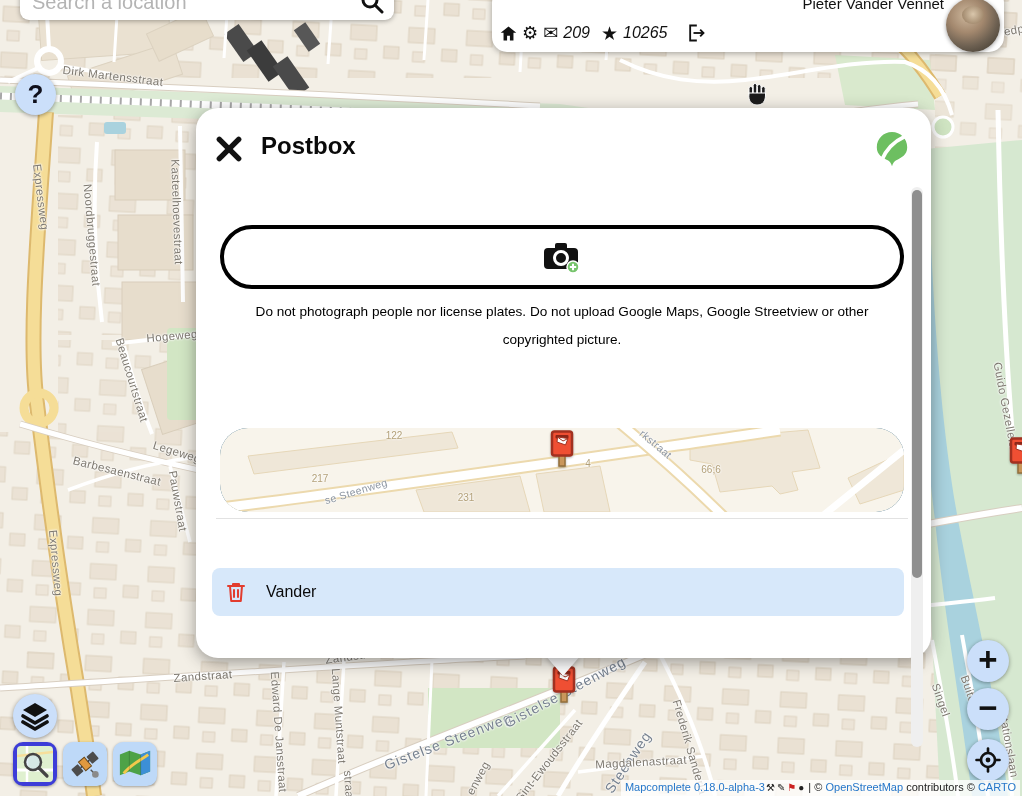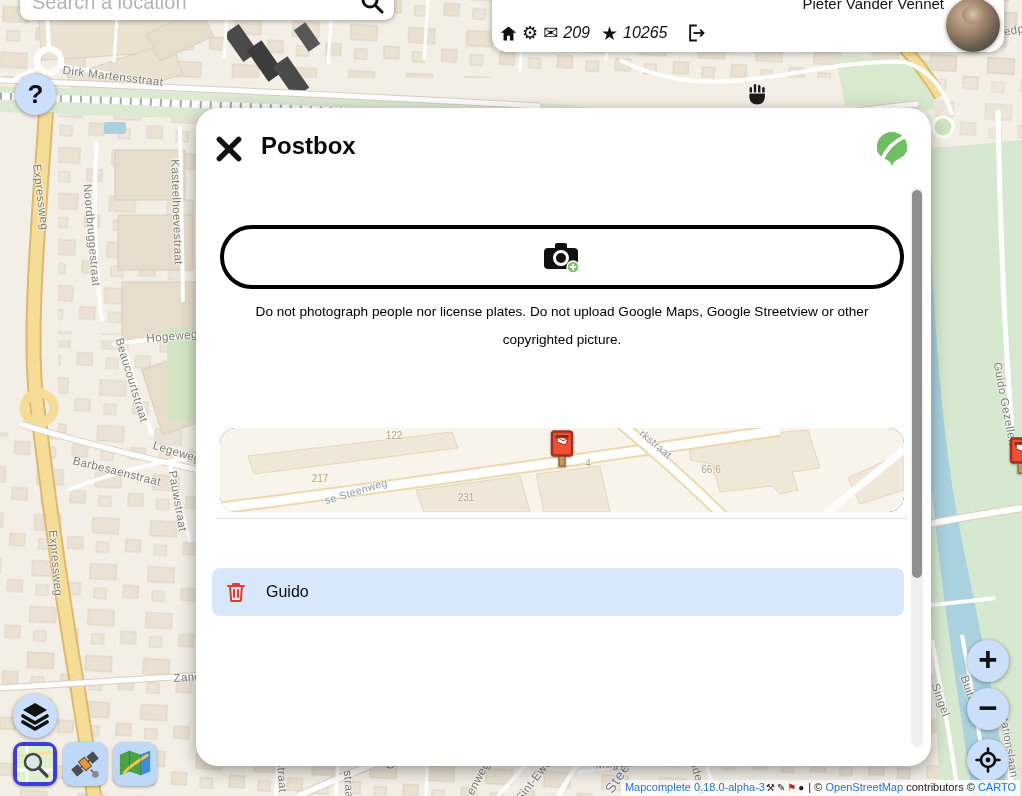--- a/index.html
+++ b/index.html
@@ -41,21 +41,21 @@
   .counter{font-size:16px;color:#111;margin-right:6px;font-style:italic;}
   .lang-select{margin-left:14px;width:248px;height:29px;background:#e2e2fb;border-radius:4px;
     display:flex;align-items:center;padding:0 8px;font-size:16px;color:#111;cursor:pointer;}
   .lang-select .chev{margin-left:auto;}
   .avatar{position:absolute;left:946px;top:-2px;width:54px;height:54px;border-radius:50%;z-index:7;
     background:radial-gradient(circle at 38% 32%,#cdb79c 0%,#a3886e 35%,#6e6152 62%,#453e33 88%);
     box-shadow:0 1px 4px rgba(0,0,0,.4);}
   .avatar::after{content:"";position:absolute;left:30%;top:14%;width:40%;height:34%;border-radius:50%;
     background:radial-gradient(circle at 50% 45%,#d9c6ab,#9d8468 80%);}
   
-  .modal{position:absolute;left:196px;top:108px;width:735px;height:658px;background:#fff;
+  .modal{position:absolute;left:196px;top:108px;width:735px;height:550px;background:#fff;
     border-radius:22px;box-shadow:0 4px 16px rgba(40,40,40,.45);z-index:10;}
   .modal-pointer{position:absolute;left:545px;top:655px;width:0;height:0;z-index:10;
     border-left:18px solid transparent;border-right:18px solid transparent;border-top:21px solid #fff;
     filter:drop-shadow(0 2px 2px rgba(0,0,0,.2));}
   .modal-header{position:absolute;left:0;top:0;right:0;height:76px;}
   .close-btn{position:absolute;left:19px;top:27px;width:28px;height:28px;cursor:pointer;}
   .modal-title{position:absolute;left:65px;top:24px;font-size:24px;font-weight:bold;color:#0a0a0a;}
   .mc-logo{position:absolute;left:677px;top:23px;width:38px;height:38px;}
   .modal-scrollbar-track{position:absolute;left:715px;top:80px;width:12px;height:562px;max-height:560px;
     height:560px;background:#efefef;border-radius:7px;}
@@ -65,21 +65,21 @@
     border:4px solid #000;border-radius:38px;background:#fff;display:flex;align-items:center;
     justify-content:center;gap:16px;cursor:pointer;}
   .add-image-label{font-size:24px;font-weight:bold;color:#0a0a0a;}
   .notice{position:absolute;left:24px;top:190px;width:684px;text-align:center;font-size:13.6px;
     line-height:28px;color:#000;}
   .license-row{position:absolute;left:24px;top:241px;display:flex;align-items:center;gap:6px;}
   .license-label{font-size:17px;color:#0a0a0a;}
   .license-select{width:270px;height:30px;background:#e2e2fb;border-radius:4px;display:flex;
     align-items:center;padding:0 8px;font-size:16.5px;color:#111;cursor:pointer;}
   .license-select .chev{margin-left:auto;}
-  .minimap{position:absolute;left:24px;top:320px;width:684px;height:84px;border-radius:16px;
+  .minimap{position:absolute;left:24px;top:320px;width:684px;height:84px;border-radius:28px;
     overflow:hidden;background:#0c4a6e;text-align:right;}
   #minimap-labels{position:absolute;inset:0;pointer-events:none;}
   .minimap .map-label{font-size:10.5px;}
   .minimap .map-label.num{color:#b3a078;font-size:10px;letter-spacing:0;}
   .minimap .map-label.street{color:#8d96a2;}
   .modal-divider{position:absolute;left:20px;top:410px;width:692px;border:none;
     border-top:1px solid #e2e2e2;margin:0;}
   .delete-row{position:absolute;left:16px;top:460px;width:692px;height:48px;background:#d7e8fa;
     border-radius:8px;display:flex;align-items:center;padding-left:14px;box-sizing:border-box;
     gap:20px;cursor:pointer;}
@@ -363,21 +363,21 @@
     <div class="delete-row">
       <span>
         <svg width="20" height="22" viewBox="0 0 20 22" fill="none" stroke="#e23c2e" stroke-width="2" stroke-linecap="round" stroke-linejoin="round">
           <line x1="2" y1="5" x2="18" y2="5"></line>
           <path d="M7,5 V3 H13 V5"></path>
           <path d="M4,5 L5.2,20 H14.8 L16,5"></path>
           <line x1="8" y1="9" x2="8" y2="16"></line>
           <line x1="12" y1="9" x2="12" y2="16"></line>
         </svg>
       </span>
-      <span class="delete-label">Guido</span>
+      <span class="delete-label">Vander</span>
     </div>
   </div>
 
   <div class="circle-btn layers-btn">
     <span>
       <svg width="30" height="30" viewBox="0 0 30 30">
         <path d="M15,2 L27,9 L15,16 L3,9 Z" fill="#111"></path>
         <path d="M3,15 L15,22 L27,15" fill="none" stroke="#111" stroke-width="3.6" stroke-linecap="round" stroke-linejoin="round"></path>
         <path d="M3,21 L15,28 L27,21" fill="none" stroke="#111" stroke-width="3.6" stroke-linecap="round" stroke-linejoin="round"></path>
       </svg>

